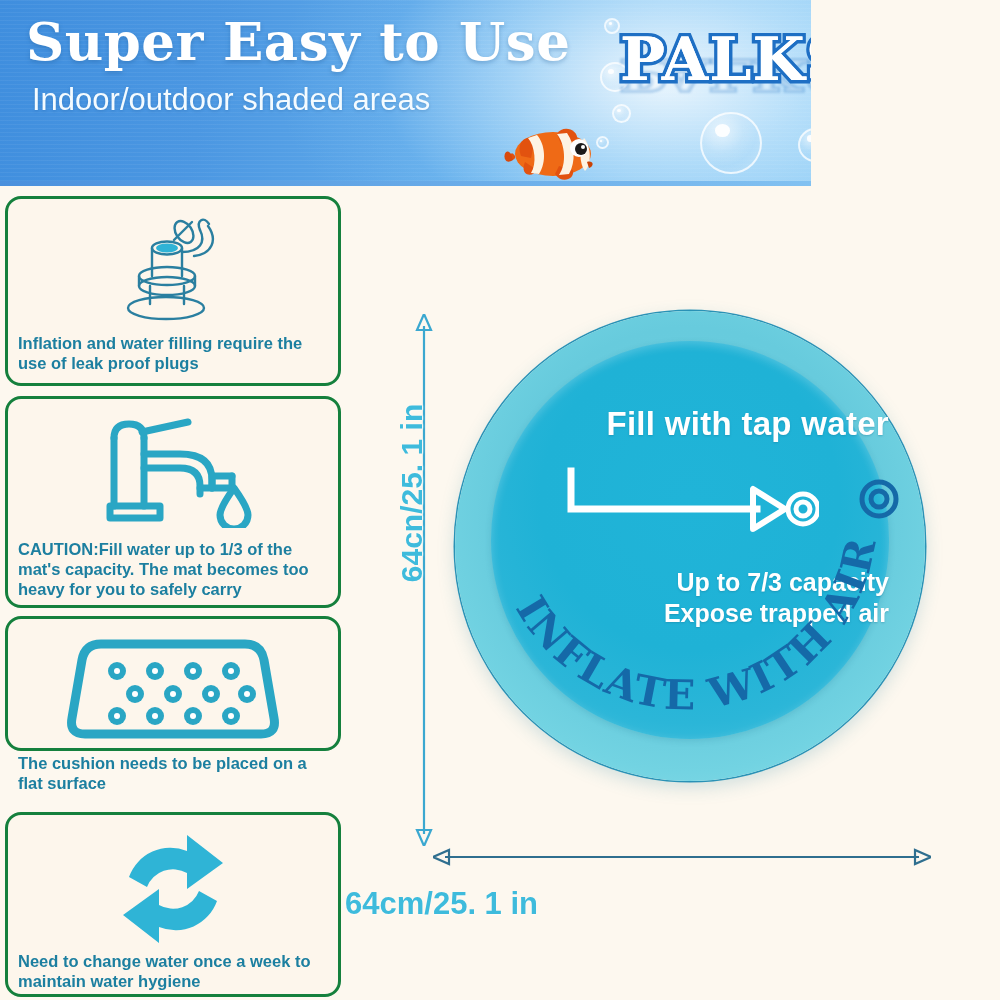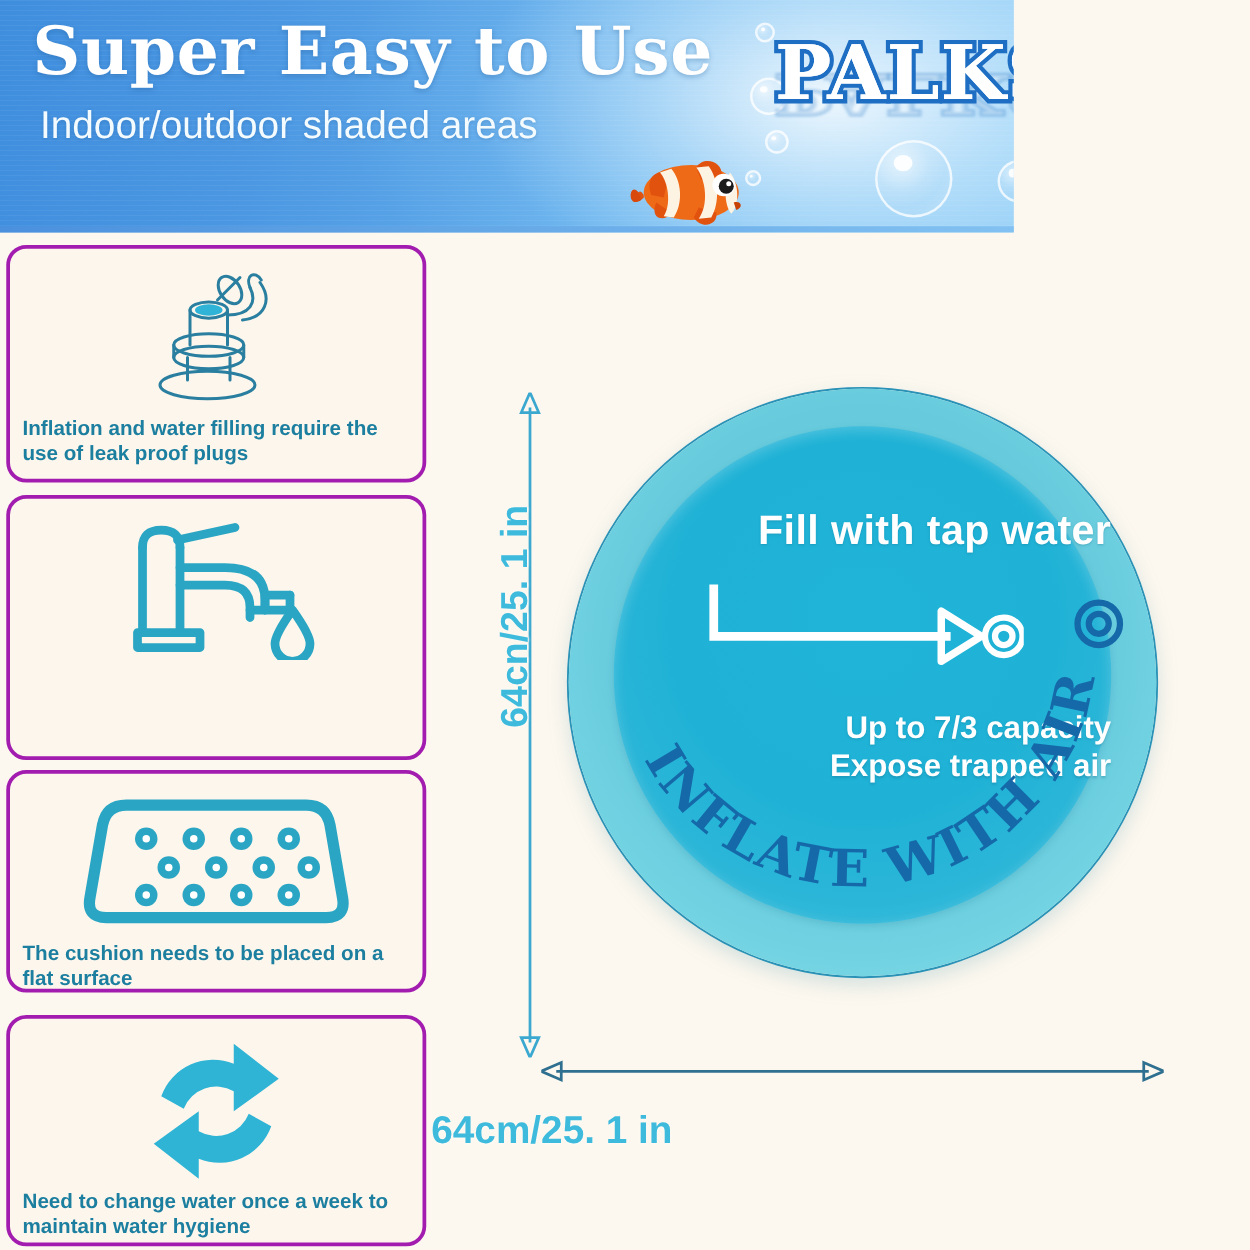--- a/index.html
+++ b/index.html
@@ -141,21 +141,21 @@
   }
 
   
   .fish { position: absolute; left: 495px; top: 118px; }
 
   
   .card {
     position: absolute;
     left: 5px;
     width: 336px;
-    border: 3px solid #a21caf;
+    border: 3px solid #15803d;
     border-radius: 16px;
     background: #fdf6ec;
   }
   .card-icon {
     position: absolute;
     left: 0; right: 0;
     display: flex;
     justify-content: center;
     align-items: center;
   }
@@ -164,21 +164,21 @@
     left: 10px; right: 8px;
     font-family: "Liberation Sans", sans-serif;
     font-weight: bold;
     font-size: 16.5px;
     line-height: 20px;
     color: #1c7fa0;
   }
 
   #card1 { top: 196px;  height: 190px; }
   #card2 { top: 396px;  height: 212px; }
-  #card3 { top: 616px;  height: 178px; }
+  #card3 { top: 616px;  height: 135px; }
   #card4 { top: 812px;  height: 185px; }
 
   #card1 .card-icon { top: 14px;  height: 110px; }
   #card2 .card-icon { top: 10px;  height: 120px; }
   #card3 .card-icon { top: 16px;  height: 108px; }
   #card4 .card-icon { top: 18px;  height: 112px; }
 
   #card1 .card-text { top: 134px; }
   #card2 .card-text { top: 140px; }
   #card3 .card-text { top: 134px; }
@@ -342,20 +342,21 @@
           <path d="M58 22 L104 12"></path>
           <path d="M26 96 L76 96 L76 108 L26 108 Z"></path>
           <path d="M60 44 L96 44 Q128 44 128 70 L128 78"></path>
           <path d="M60 58 L96 58 Q116 58 116 76 L116 84"></path>
           <path d="M116 78 L148 78 L148 66"></path>
           <path d="M128 78 L128 66 L148 66"></path>
         </g>
         <path d="M150 78 C140 92 136 100 136 105 A14 14 0 0 0 164 105 C164 100 160 92 150 78 Z" fill="none" stroke="#2aa6c4" stroke-width="7" stroke-linejoin="round"></path>
       </svg>
     </div>
+    <div class="card-text">CAUTION:Fill water up to 1/3 of the mat's capacity. The mat becomes too heavy for you to safely carry</div>
   </div>
 
   <div class="card" id="card3">
     <div class="card-icon">
       <svg width="216" height="106" viewBox="0 0 216 106">
         <path d="M36 8 L180 8 Q196 8 199 24 L209 82 Q212 98 196 98 L20 98 Q4 98 7 82 L17 24 Q20 8 36 8 Z" fill="none" stroke="#2aa6c4" stroke-width="9" stroke-linejoin="round"></path>
         <g fill="#2aa6c4">
           <circle cx="52" cy="35" r="9"></circle>
             <circle cx="90" cy="35" r="9"></circle>
           <circle cx="128" cy="35" r="9"></circle>

